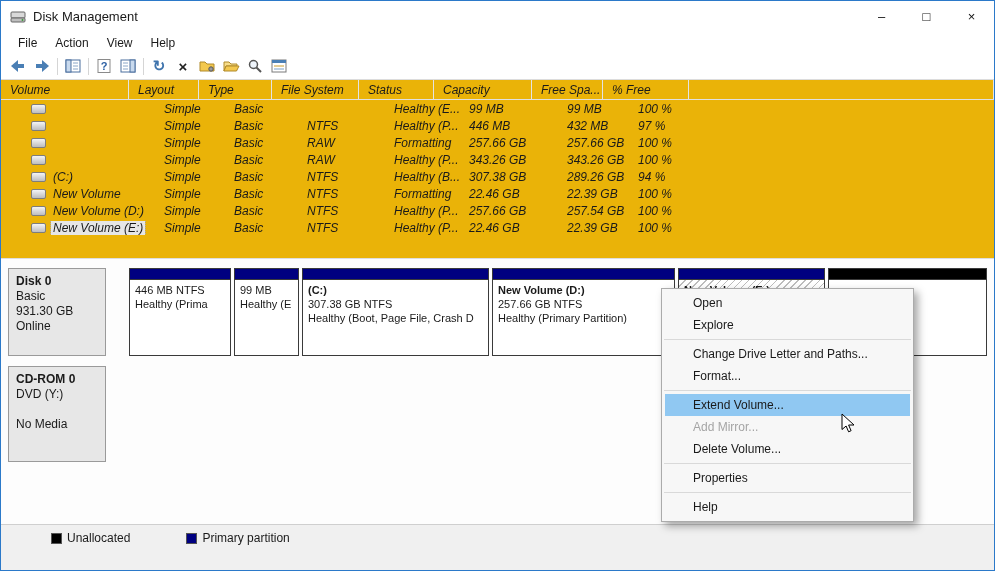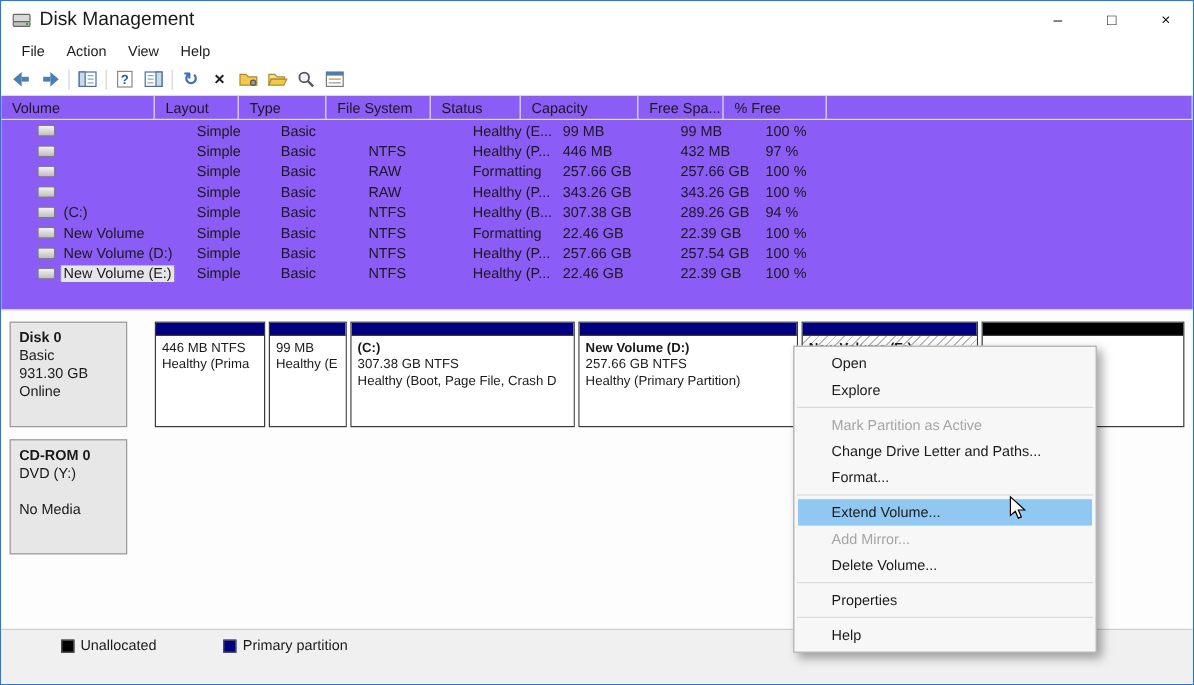--- a/index.html
+++ b/index.html
@@ -6,34 +6,34 @@
   body { background:#ffffff; font-family:"Liberation Sans", sans-serif; }
   .window {
     position:relative; width:995px; height:571px;
     border:1px solid #2b79c9; background:#ffffff;
     font-size:12px; color:#1a1a1a; overflow:hidden;
     display:flex; flex-direction:column;
   }
   
   .titlebar { height:31px; display:flex; align-items:center; background:#fff; flex:none; }
   .app-icon { margin:0 7px 0 9px; width:16px; height:16px; flex:none; }
-  .title-text { font-size:16px; }
+  .title-text { font-size:13px; }
   .tb-spacer { flex:1; }
   .ctrl { width:45px; height:31px; display:flex; align-items:center; justify-content:center; font-size:13px; color:#111; }
   
   .menubar { height:21px; display:flex; align-items:center; padding-left:8px; background:#fff; flex:none; }
   .menu-item { padding:2px 9px; }
   
   .toolbar { height:27px; display:flex; align-items:center; padding-left:5px; background:#fff; border-bottom:1px solid #dcdcdc; flex:none; }
   .tbtn { width:24px; height:22px; display:flex; align-items:center; justify-content:center; }
   .tsep { width:1px; height:17px; background:#d5d5d5; margin:0 3px; }
   .glyph-refresh { color:#3f74ad; font-size:15px; font-weight:bold; }
   .glyph-x { color:#222; font-size:15px; font-weight:bold; }
   
-  .listview { height:178px; background:#8b5cf6; flex:none; overflow:hidden; }
+  .listview { height:178px; background:#eab308; flex:none; overflow:hidden;font-style:italic; }
   .lv-grid { display:grid; grid-template-columns:128px 70px 73px 87px 75px 98px 71px 86px 1fr; }
   .lv-header { height:20px; border-bottom:1px solid #e0e0e0; }
   .hcell { border-right:1px solid #e3e3e3; padding:3px 4px 0 9px; white-space:nowrap; overflow:hidden; }
   .lv-row { height:17px; align-items:center;margin-left:26px; }
   .cell { padding-left:9px; white-space:nowrap; overflow:hidden; }
   .cell-volume { display:flex; align-items:center; gap:5px; padding-left:4px; }
   .drive-icon { width:15px; height:10px; flex:none; border:1px solid #7d7d7d; border-radius:2px;
     background:linear-gradient(#f4f4f4,#bdbdbd); }
   .vol-name { padding:0 2px; }
   .lv-row.selected .vol-name { background:#e6e6e6; outline:1px dotted #a8a8a8; }
@@ -299,21 +299,21 @@
   <div class="graph-pane">
 
     <div class="disk-row row-disk0">
       <div class="disk-label">
         <div class="disk-name">Disk 0</div>
         <div>Basic</div>
         <div>931.30 GB</div>
         <div>Online</div>
       </div>
       <div class="disk-strip">
-        <div class="part" style="width:92px">
+        <div class="part" style="width:102px">
           <div class="part-band"></div>
           <div class="part-body">
             <div>446 MB NTFS</div>
             <div>Healthy (Prima</div>
           </div>
         </div>
         <div class="part" style="width:65px">
           <div class="part-band"></div>
           <div class="part-body">
             <div>99 MB</div>
@@ -371,21 +371,20 @@
     <span class="legend-item">
       <span class="swatch navy"></span>
       <span>Primary partition</span>
     </span>
   </div>
 
   <div class="context-menu">
     <div class="cm-item">Open</div>
     <div class="cm-item">Explore</div>
     <div class="cm-sep"></div>
-    <div class="cm-item disabled">Mark Partition as Active</div>
     <div class="cm-item">Change Drive Letter and Paths...</div>
     <div class="cm-item">Format...</div>
     <div class="cm-sep"></div>
     <div class="cm-item highlighted">Extend Volume...</div>
     <div class="cm-item disabled">Add Mirror...</div>
     <div class="cm-item">Delete Volume...</div>
     <div class="cm-sep"></div>
     <div class="cm-item">Properties</div>
     <div class="cm-sep"></div>
     <div class="cm-item">Help</div>

